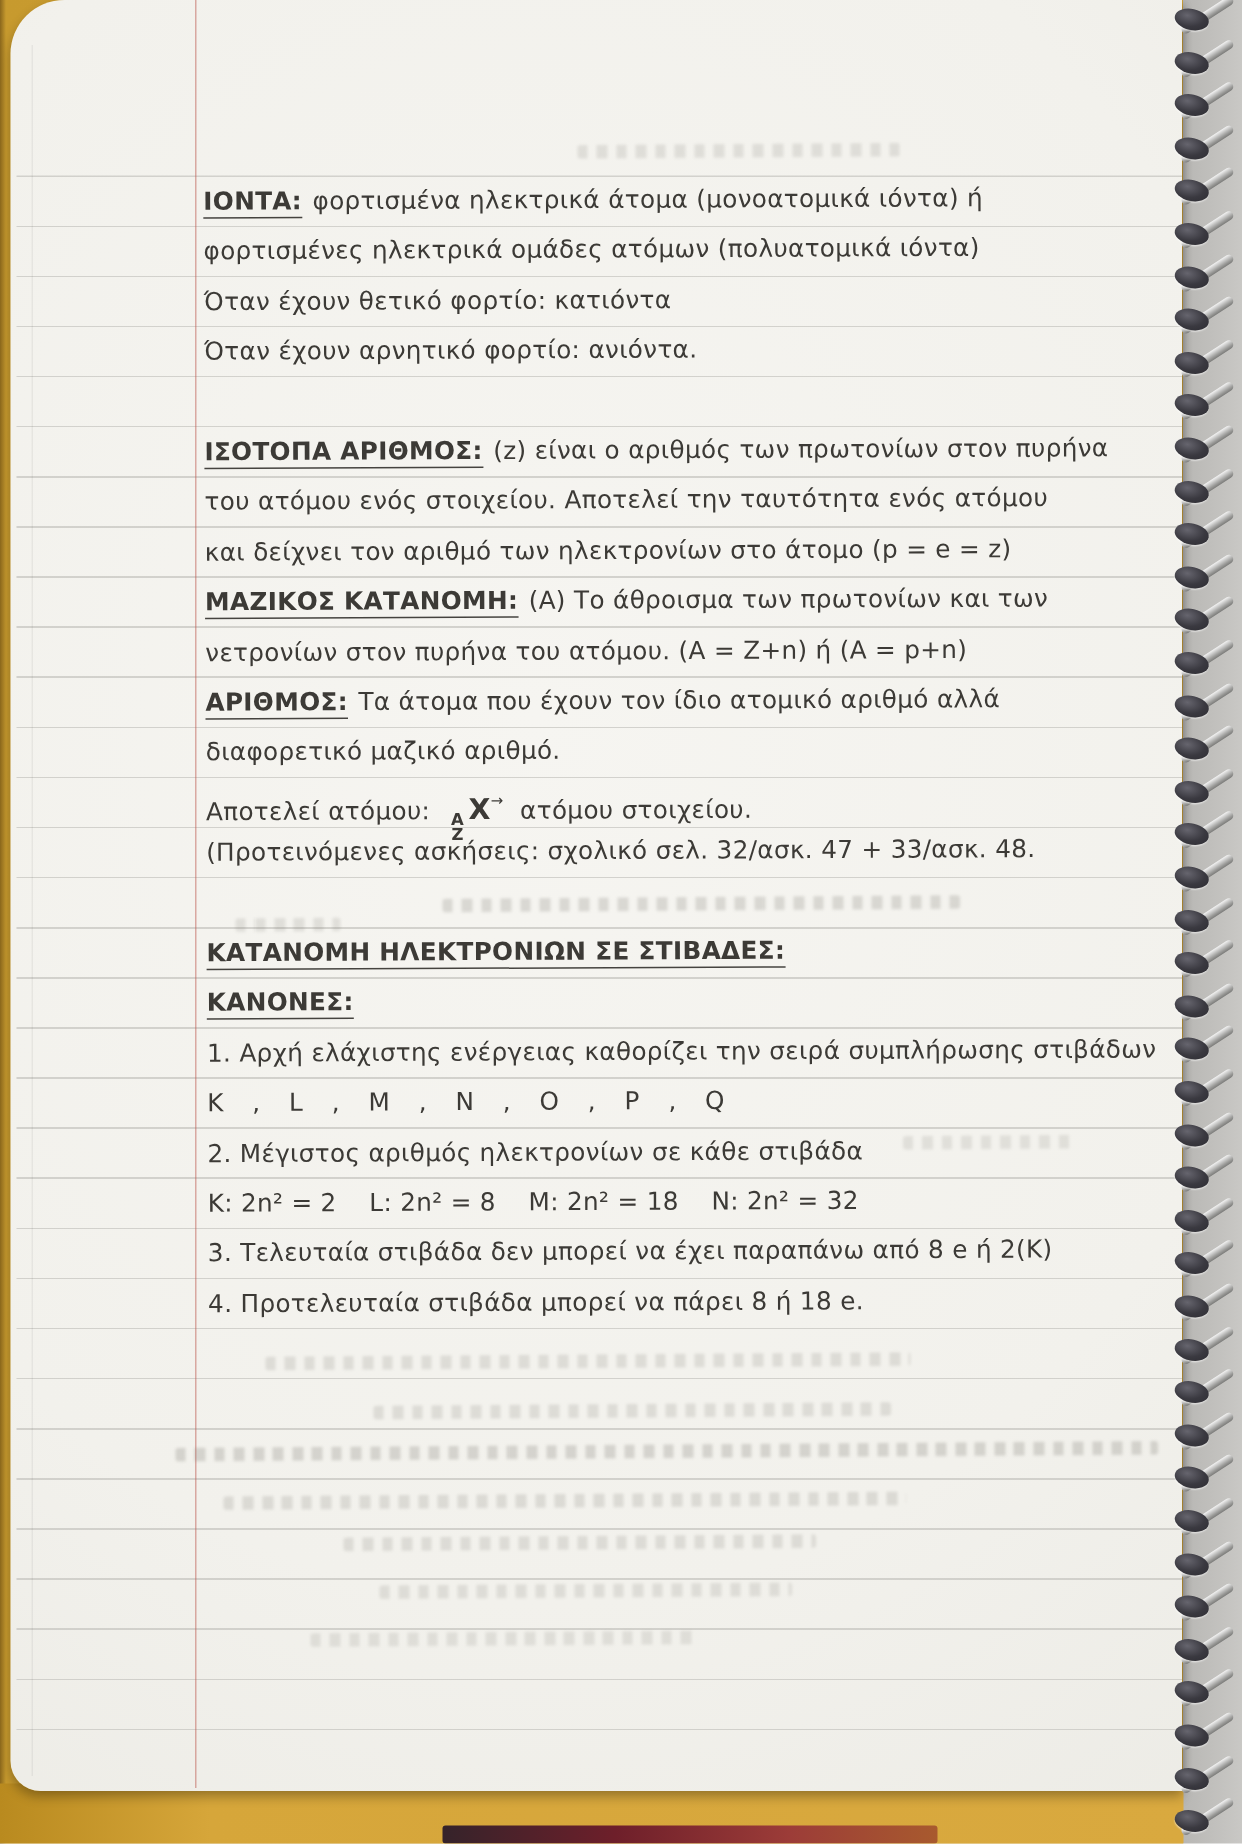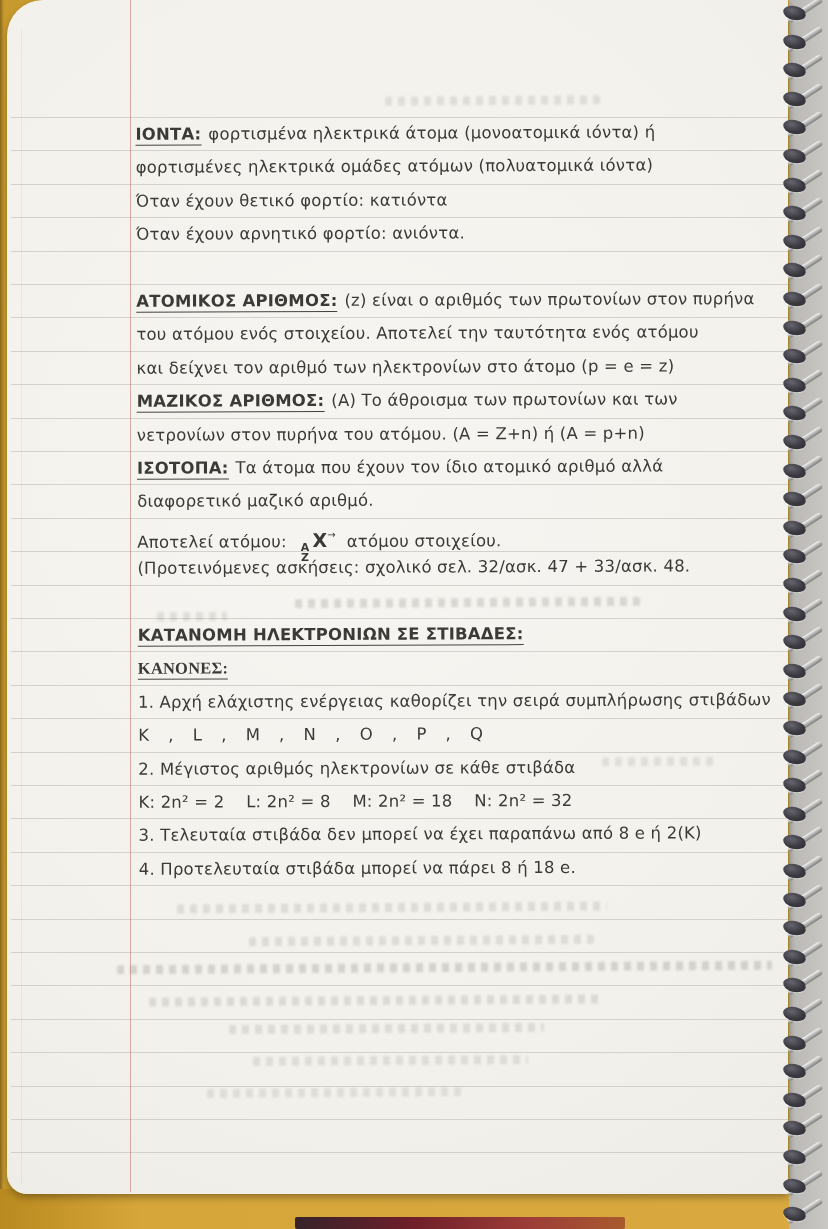--- a/index.html
+++ b/index.html
@@ -76,31 +76,31 @@
       <div class="bleed" style="left: 142px; top: 996px; width: 455px; opacity: 0.32;"></div>
       <div class="bleed" style="left: 222px; top: 1024px; width: 315px; opacity: 0.3;"></div>
       <div class="bleed" style="left: 246px; top: 1056px; width: 275px; opacity: 0.28;"></div>
       <div class="bleed" style="left: 200px; top: 1088px; width: 260px; opacity: 0.26;"></div>
     </div>
   <div id="rows">
       <div class="hand-row" style="top: 121px;"><span class="hand-head">ΙΟΝΤΑ:</span><span>φορτισμένα ηλεκτρικά άτομα (μονοατομικά ιόντα) ή</span></div>
       <div class="hand-row" style="top: 154.4px;"><span>φορτισμένες ηλεκτρικά ομάδες ατόμων (πολυατομικά ιόντα)</span></div>
       <div class="hand-row" style="top: 187.8px;"><span>Όταν έχουν θετικό φορτίο: κατιόντα</span></div>
       <div class="hand-row" style="top: 221.2px;"><span>Όταν έχουν αρνητικό φορτίο: ανιόντα.</span></div>
-      <div class="hand-row" style="top: 288px;"><span class="hand-head">ΑΤΟΜΙΚΟΣ ΑΡΙΘΜΟΣ:</span><span>(z) είναι ο αριθμός των πρωτονίων στον πυρήνα</span></div>
+      <div class="hand-row" style="top: 288px;"><span class="hand-head">ΙΣΟΤΟΠΑ ΑΡΙΘΜΟΣ:</span><span>(z) είναι ο αριθμός των πρωτονίων στον πυρήνα</span></div>
       <div class="hand-row" style="top: 321.4px;"><span>του ατόμου ενός στοιχείου. Αποτελεί την ταυτότητα ενός ατόμου</span></div>
       <div class="hand-row" style="top: 354.8px;"><span>και δείχνει τον αριθμό των ηλεκτρονίων στο άτομο (p = e = z)</span></div>
-      <div class="hand-row" style="top: 388.2px;"><span class="hand-head">ΜΑΖΙΚΟΣ ΑΡΙΘΜΟΣ:</span><span>(A) Το άθροισμα των πρωτονίων και των</span></div>
+      <div class="hand-row" style="top: 388.2px;"><span class="hand-head">ΜΑΖΙΚΟΣ ΚΑΤΑΝΟΜΗ:</span><span>(A) Το άθροισμα των πρωτονίων και των</span></div>
       <div class="hand-row" style="top: 421.6px;"><span>νετρονίων στον πυρήνα του ατόμου. (A = Z+n) ή (A = p+n)</span></div>
-      <div class="hand-row" style="top: 455px;"><span class="hand-head">ΙΣΟΤΟΠΑ:</span><span>Τα άτομα που έχουν τον ίδιο ατομικό αριθμό αλλά</span></div>
+      <div class="hand-row" style="top: 455px;"><span class="hand-head">ΑΡΙΘΜΟΣ:</span><span>Τα άτομα που έχουν τον ίδιο ατομικό αριθμό αλλά</span></div>
       <div class="hand-row" style="top: 488.4px;"><span>διαφορετικό μαζικό αριθμό.</span></div>
       <div class="hand-row" style="top: 521.8px;"><span>Αποτελεί ατόμου:  </span><span class="nuclide-stack"><span>A</span><span>Z</span></span><span class="element-x">X</span><span class="nuclide-sup">→</span><span>  ατόμου στοιχείου.</span></div>
       <div class="hand-row" style="top: 555.2px;"><span>(Προτεινόμενες ασκήσεις: σχολικό σελ. 32/ασκ. 47 + 33/ασκ. 48.</span></div>
       <div class="hand-row" style="top: 622px;"><span class="hand-head">ΚΑΤΑΝΟΜΗ ΗΛΕΚΤΡΟΝΙΩΝ ΣΕ ΣΤΙΒΑΔΕΣ:</span></div>
-      <div class="hand-row" style="top: 655.4px; font-family: Liberation Serif, serif;"><span class="hand-head">ΚΑΝΟΝΕΣ:</span></div>
+      <div class="hand-row" style="top: 655.4px;"><span class="hand-head">ΚΑΝΟΝΕΣ:</span></div>
       <div class="hand-row" style="top: 688.8px;"><span>1. Αρχή ελάχιστης ενέργειας καθορίζει την σειρά συμπλήρωσης στιβάδων</span></div>
       <div class="hand-row spaced" style="top: 722.2px;"><span>K , L , M , N , O , P , Q</span></div>
       <div class="hand-row" style="top: 755.6px;"><span>2. Μέγιστος αριθμός ηλεκτρονίων σε κάθε στιβάδα</span></div>
       <div class="hand-row" style="top: 789px;"><span>K: 2n² = 2    L: 2n² = 8    M: 2n² = 18    N: 2n² = 32</span></div>
       <div class="hand-row" style="top: 822.4px;"><span>3. Τελευταία στιβάδα δεν μπορεί να έχει παραπάνω από 8 e ή 2(K)</span></div>
       <div class="hand-row" style="top: 855.8px;"><span>4. Προτελευταία στιβάδα μπορεί να πάρει 8 ή 18 e.</span></div>
     </div>
 </div>
 
 <div class="spiral" id="spiral">

